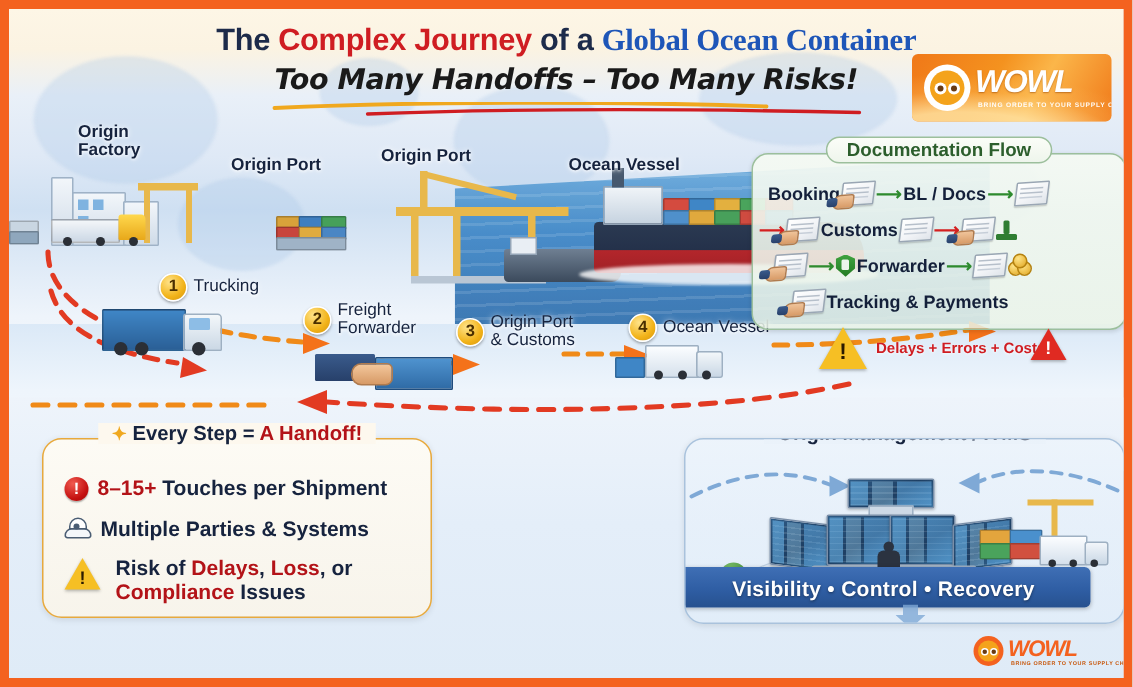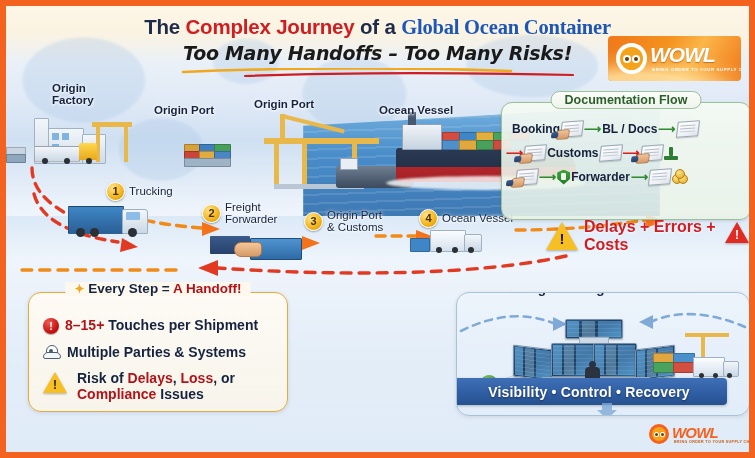--- a/index.html
+++ b/index.html
@@ -219,21 +219,21 @@
   .tri:after{
     content:"!";position:absolute;left:-4px;top:9px;width:8px;text-align:center;
     font-size:15px;font-weight:bold;color:#2a1a00;line-height:1;
   }
   .tri.red{border-bottom-color:#e02a22;}
   .tri.red:after{color:#fff;}
   .tri.small{border-left-width:12px;border-right-width:12px;border-bottom-width:21px;}
   .tri.small:after{left:-3px;top:7px;width:6px;font-size:12px;}
   .handoff-txt{line-height:1.1;}
   .handoff-txt .l1{font-size:14px;font-weight:bold;color:#12203c;text-shadow:0 1px 2px rgba(255,255,255,.9);}
-  .handoff-txt .l2{font-size:16px;font-weight:bold;color:#cf1d22;text-shadow:0 1px 2px rgba(255,255,255,.9);}
+  .handoff-txt .l2{font-size:10px;font-weight:bold;color:#cf1d22;text-shadow:0 1px 2px rgba(255,255,255,.9);}
 
   
   .panel{
     position:absolute;border-radius:13px;
     box-shadow:0 1px 4px rgba(0,0,0,.1);
   }
   .panel-title{
     position:absolute;left:50%;top:-11px;transform:translateX(-50%);
     padding:0 9px;font-size:13.5px;font-weight:bold;color:#16233e;white-space:nowrap;
     line-height:1;
@@ -496,20 +496,26 @@
         <span class="doc-text">Forwarder</span>
         <span class="arr g">⟶</span>
         <span class="paper"></span>
         <span class="coins">
             <i></i>
             <i></i>
             <i></i>
           </span>
       </div>
 
+      <div class="doc-row" style="left:26px;top:90px;">
+        <span class="paper">
+            <i class="hand"></i>
+          </span>
+        <span class="doc-text">Tracking &amp; Payments</span>
+      </div>
     </div>
 
     <div class="handoff">
       <span class="tri"></span>
       <span class="handoff-txt">
         <span class="l2" style="display:block;">Delays + Errors + Costs</span>
       </span>
       <span class="tri red small" style="margin-left:-16px;margin-top:-6px;"></span>
     </div>
 

